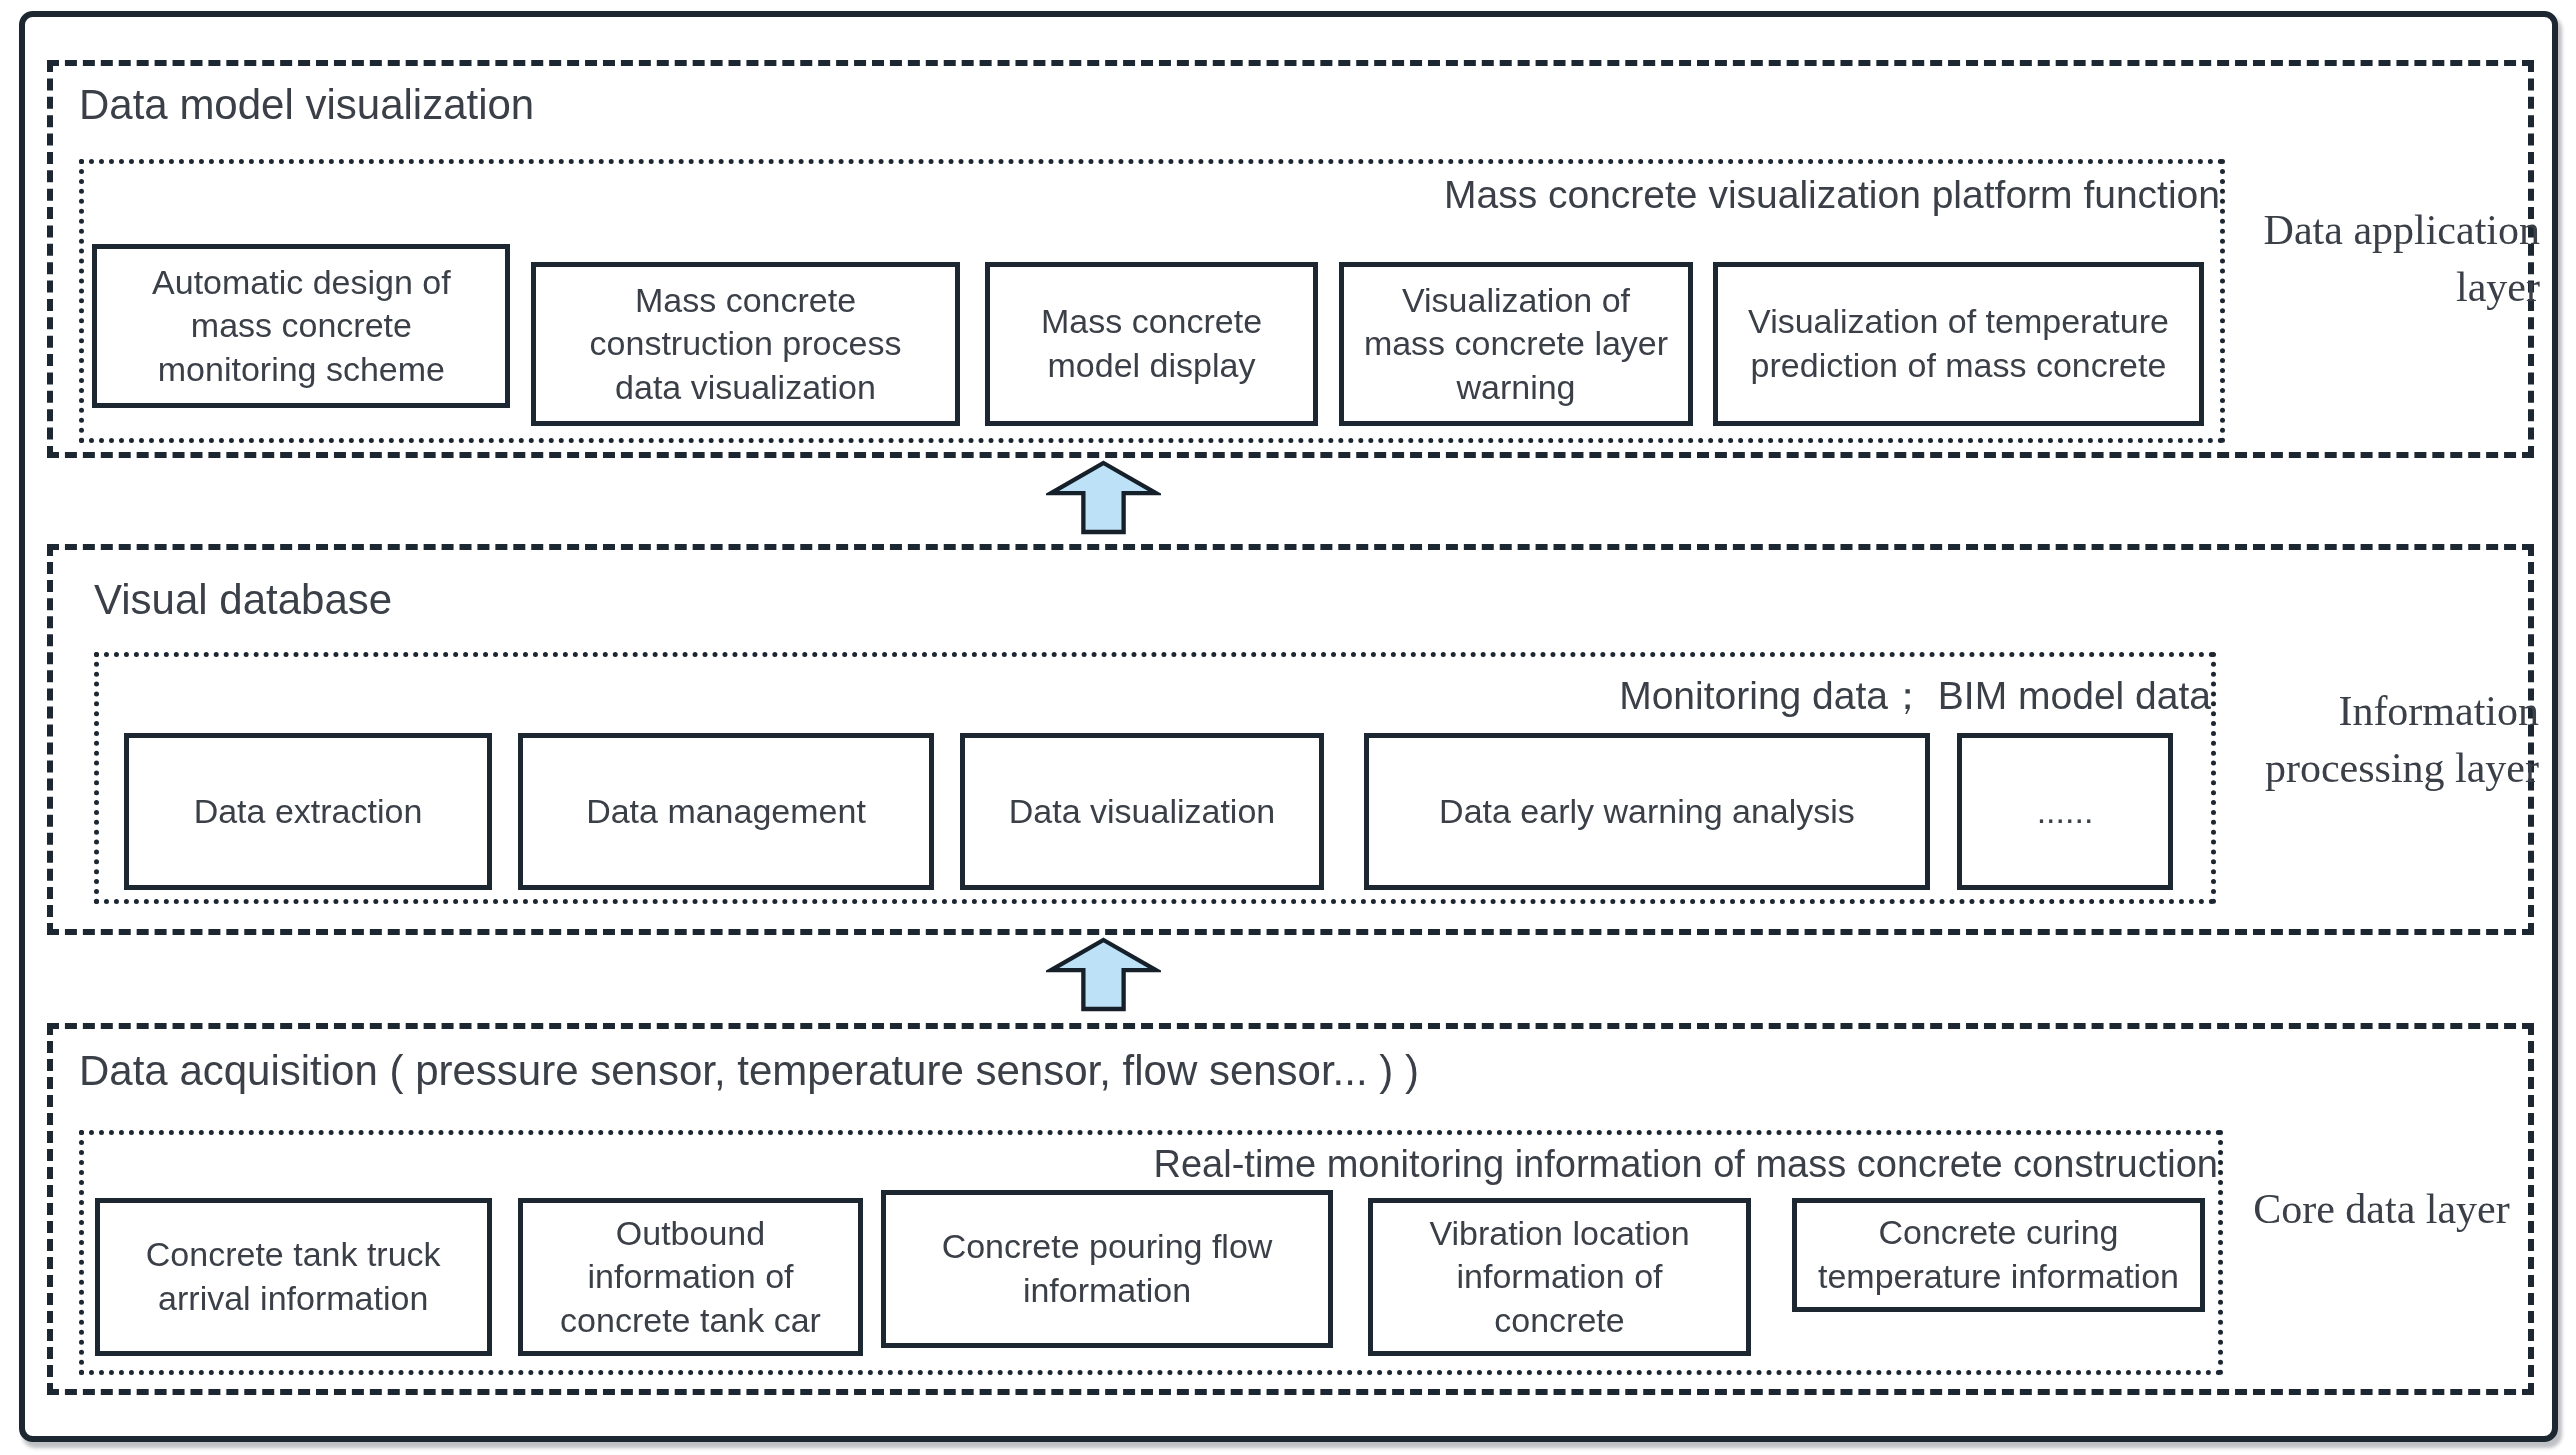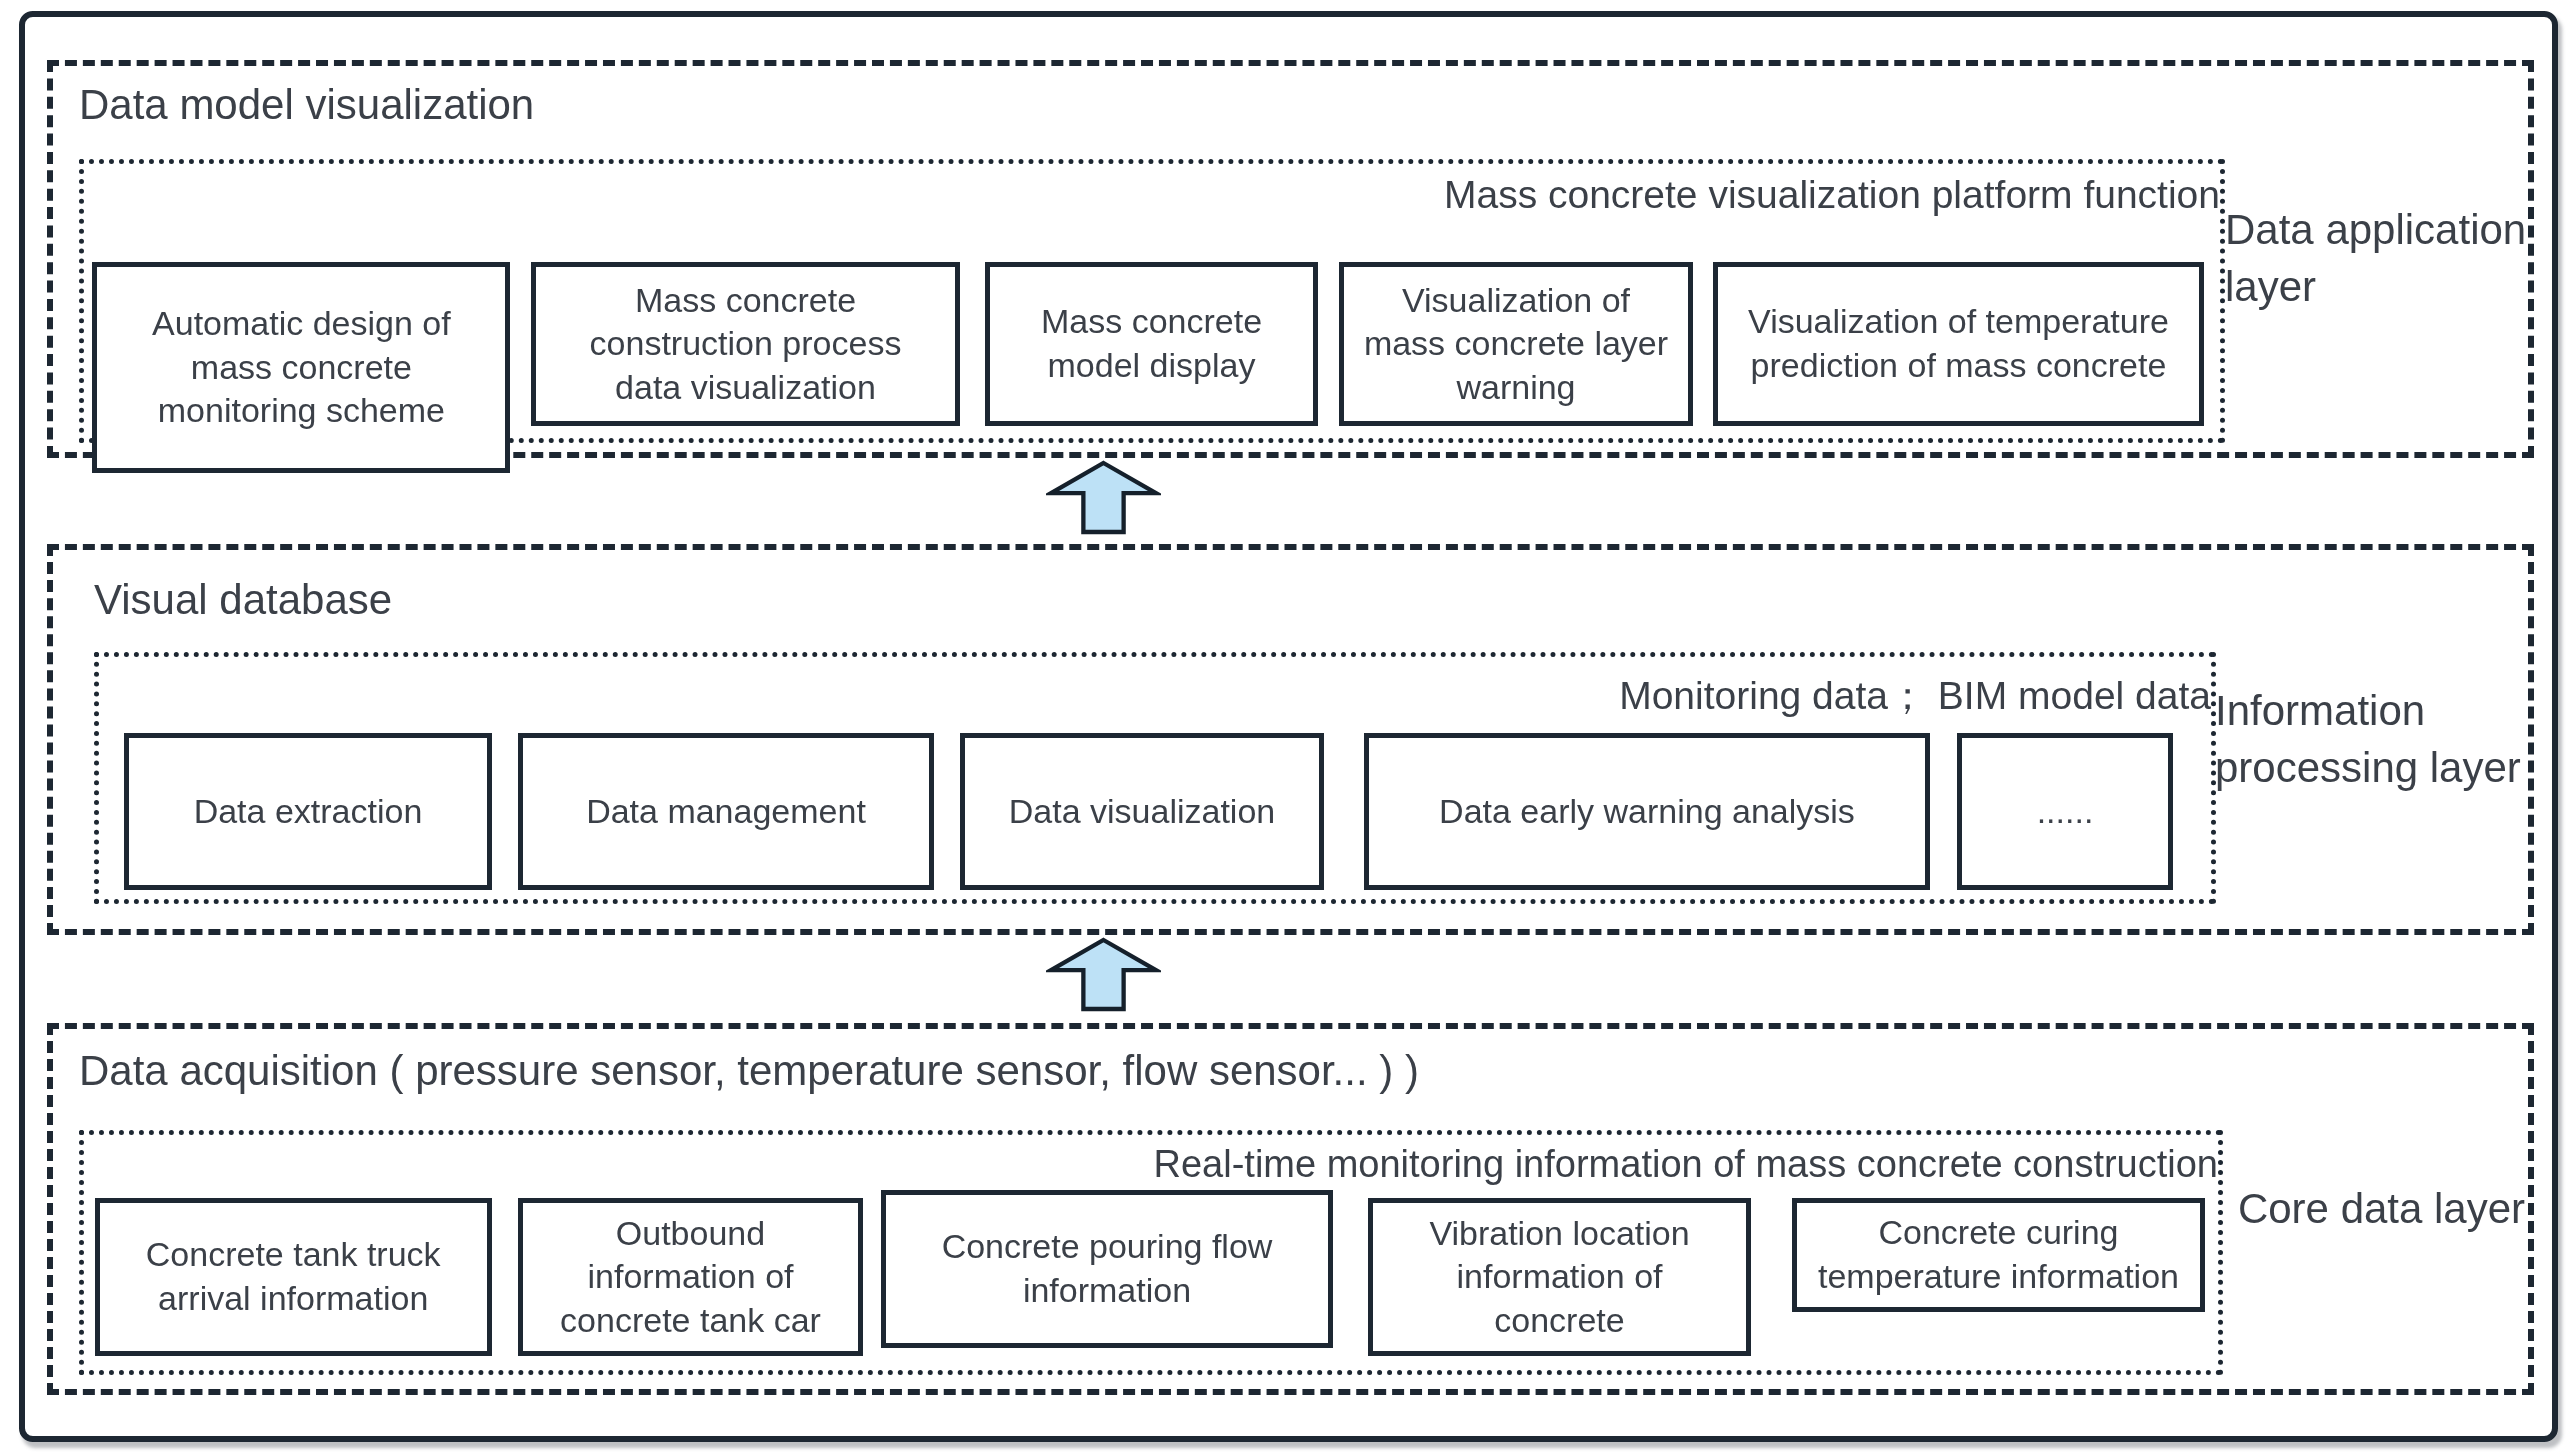--- a/index.html
+++ b/index.html
@@ -36,35 +36,35 @@
     color:var(--text);white-space:nowrap;
   }
   .ibox{
     position:absolute;border:5.4px solid var(--ink);box-sizing:border-box;
     display:flex;align-items:center;justify-content:center;text-align:center;
     font-size:34px;line-height:1.28;padding:0 18.4px;background:var(--bg);
     color:var(--text);
   }
   .side-label{
     position:absolute;display:flex;align-items:center;justify-content:center;
-    text-align:left;font-size:42px;line-height:1.35;color:var(--text);
+    text-align:right;font-size:42px;line-height:1.35;color:var(--text);font-family:Liberation Serif, serif;
   }
   .arrow{position:absolute;}
   .arrow polygon{fill:var(--arrow-fill);stroke:#15202b;stroke-width:6;}
 </style>
 </head>
 <body>
 
 <div class="frame"></div>
 
 <section class="layer" style="left:47px;top:60px;width:2487px;height:398px">
   <div class="layer-title" style="left:26px;top:15.3px;width:2146px">Data model visualization</div>
   <div class="group" style="left:26px;top:93px;width:2146px;height:284px">
     <div class="group-title" style="top:9.2px">Mass concrete visualization platform function</div>
-    <div class="ibox" style="left:8.4px;top:98px;width:418px;height:211px">Automatic design of mass concrete monitoring scheme</div>
+    <div class="ibox" style="left:8.4px;top:80px;width:418px;height:164px">Automatic design of mass concrete monitoring scheme</div>
     <div class="ibox" style="left:447px;top:98px;width:429px;height:164px">Mass concrete construction process data visualization</div>
     <div class="ibox" style="left:901px;top:98px;width:333px;height:164px">Mass concrete model display</div>
     <div class="ibox" style="left:1255px;top:98px;width:354px;height:164px">Visualization of mass concrete layer warning</div>
     <div class="ibox" style="left:1629px;top:98px;width:491px;height:164px">Visualization of temperature prediction of mass concrete</div>
   </div>
   <div class="side-label" style="left:2172px;top:0;width:315px;height:100%">Data application layer</div>
 </section>
 
 <svg class="arrow" style="left:1046px;top:460px" width="115" height="75" viewBox="0 0 160 104">
   <polygon points="80,4 153,46 108,46 108,100 52,100 52,46 7,46"></polygon>

